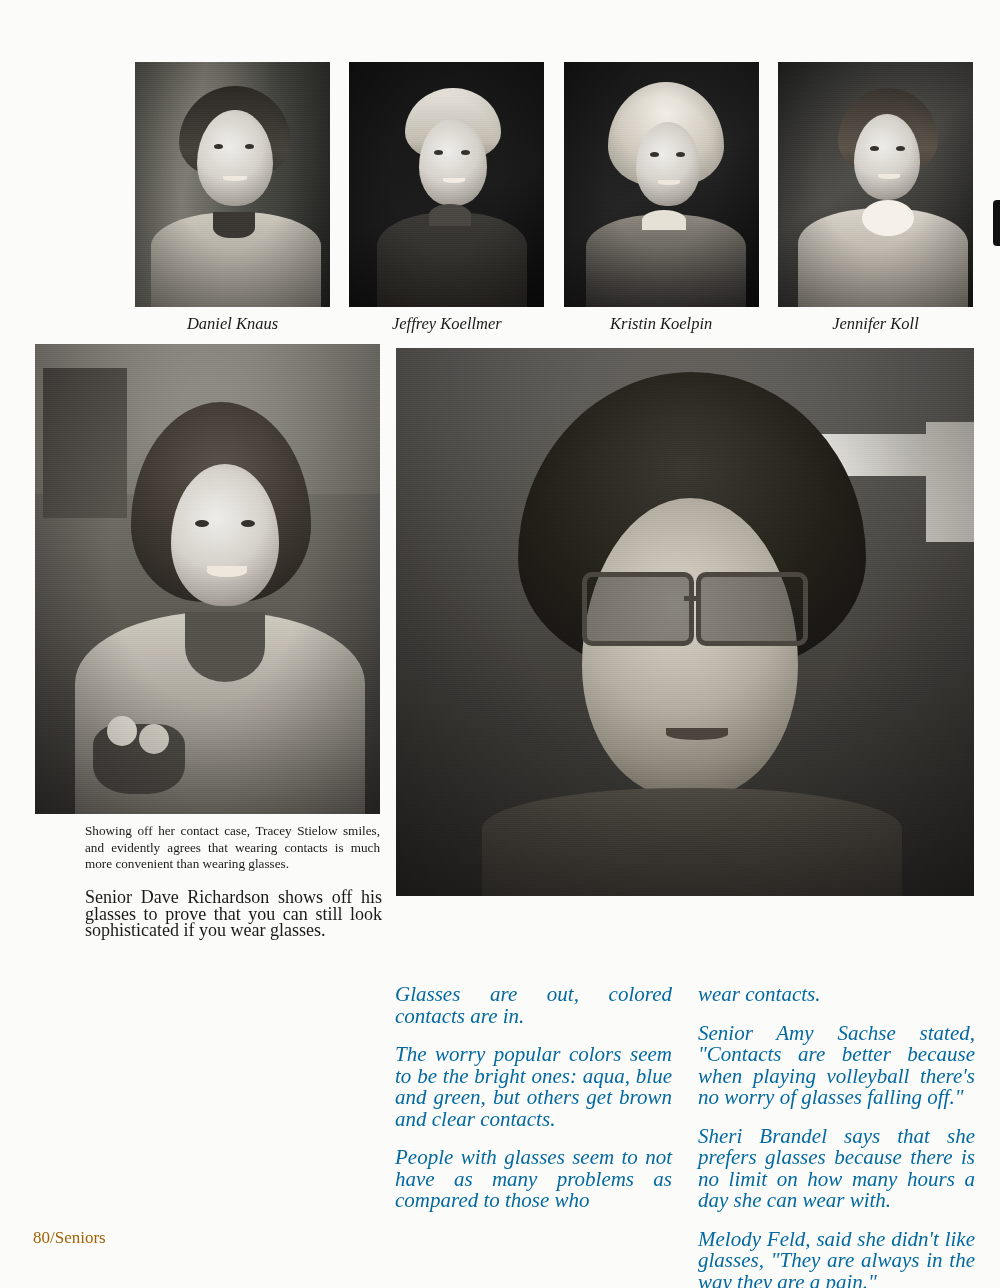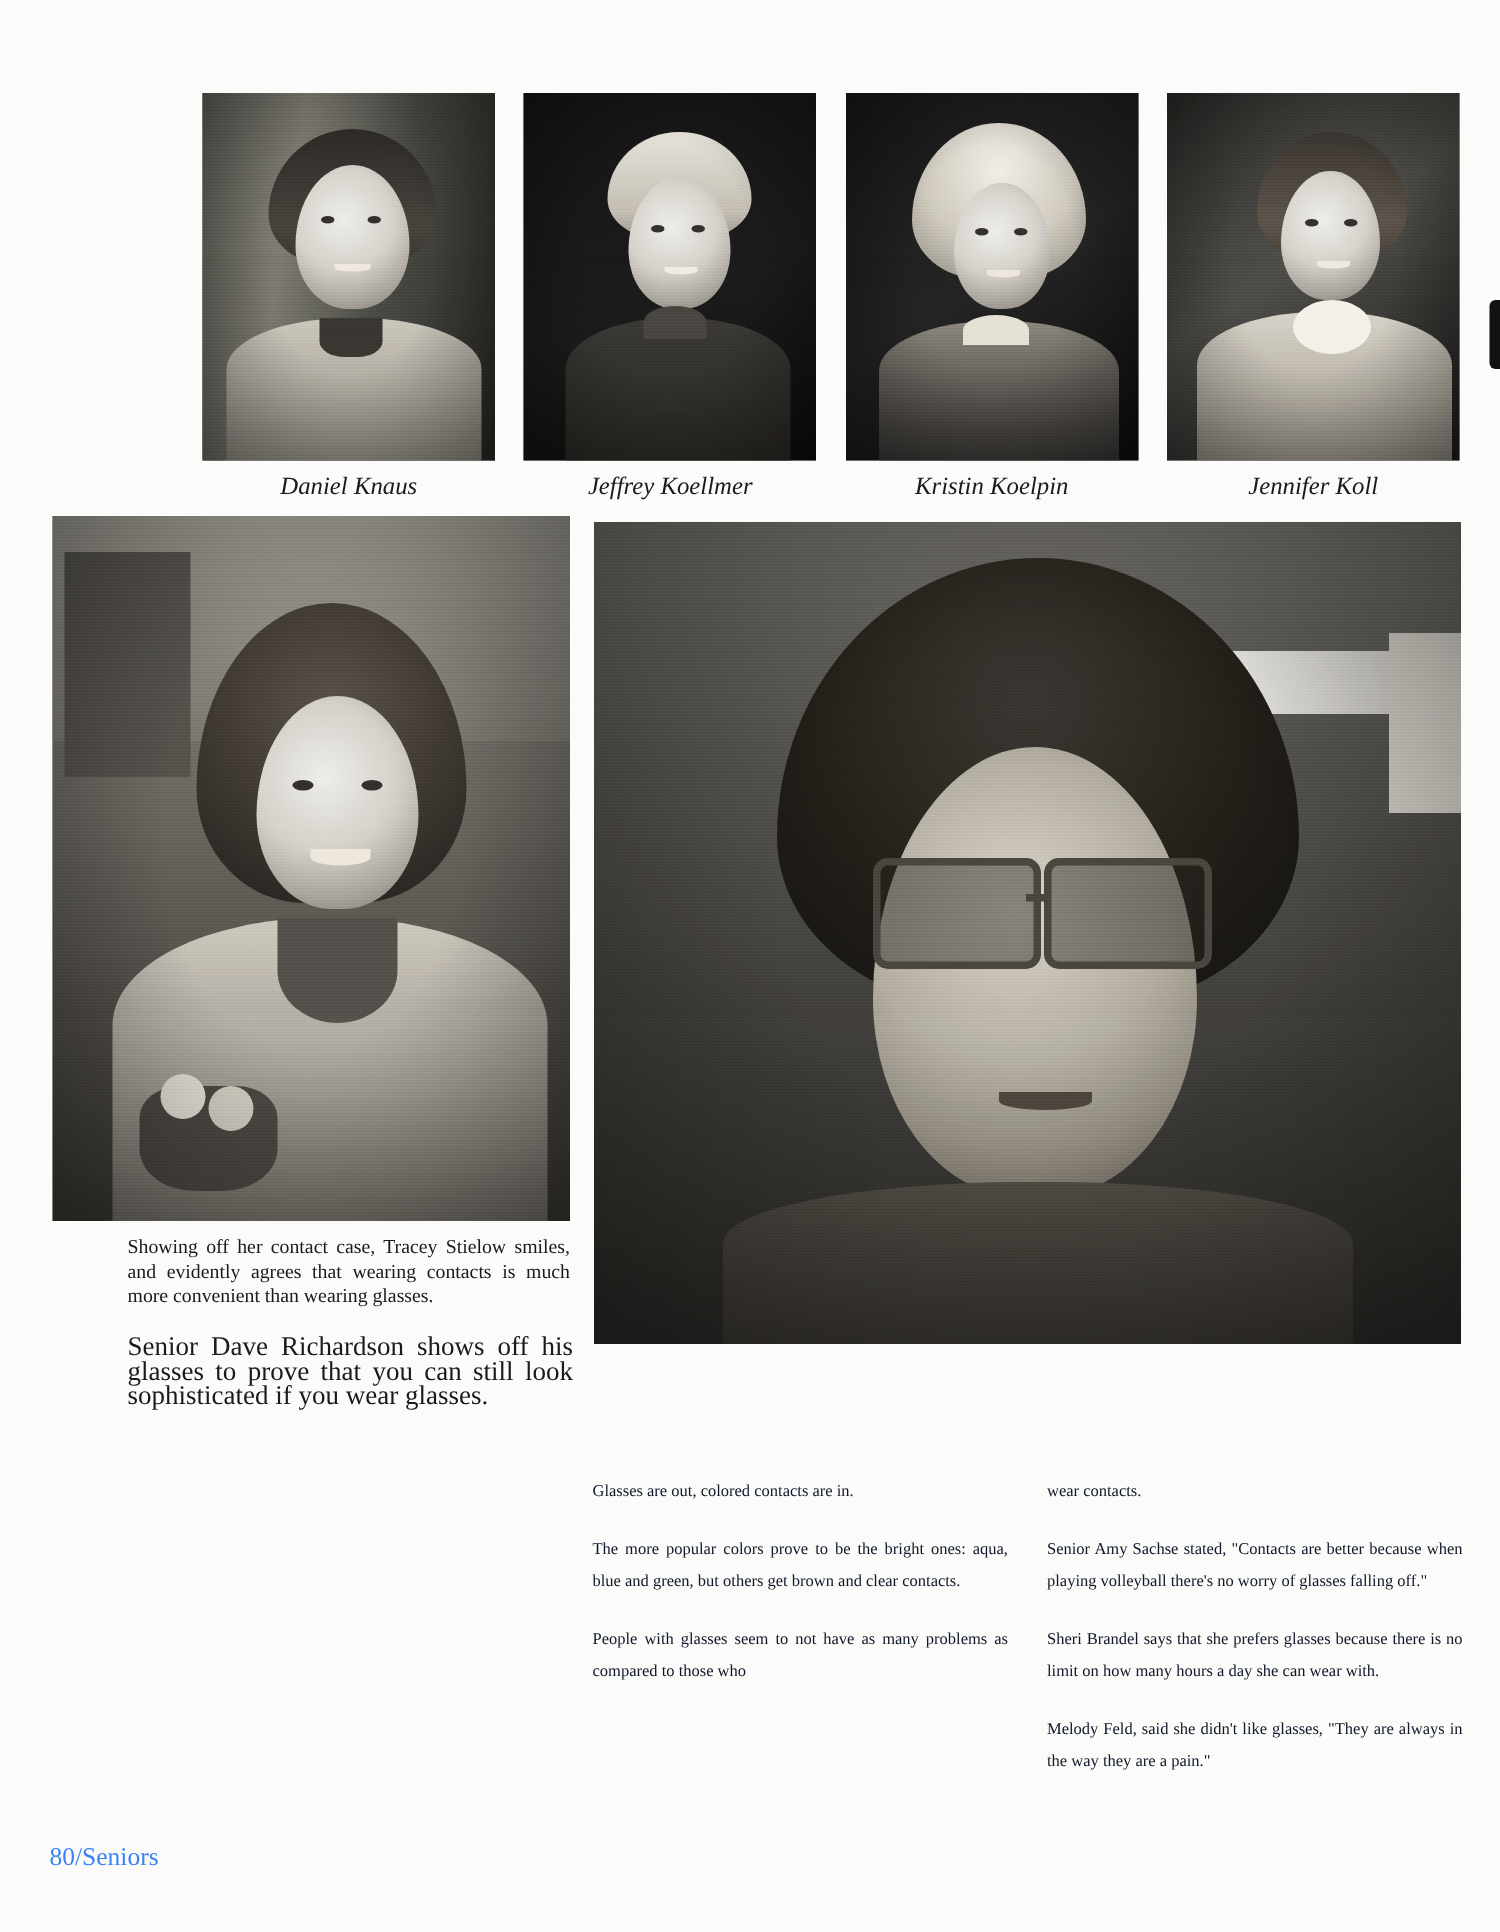--- a/index.html
+++ b/index.html
@@ -124,34 +124,35 @@
     top: 984px;
     width: 580px;
     display: flex;
     gap: 26px;
   }
   .col {
     width: 277px;
   }
   .col p {
     margin: 0 0 17px 0;
-    font-size: 11px;
+    font-size: 21px;
     line-height: 21.5px;
     text-align: justify;
-    color: #0f172a;
+    color: #0369a1;
+    font-style: italic;
   }
   .col p:last-child { margin-bottom: 0; }
 
   
   .folio {
     position: absolute;
     left: 33px;
     top: 1228px;
     font-size: 17px;
-    color: #3b82f6;
+    color: #a16207;
   }
 
   
   .edge-mark {
     position: absolute;
     right: 0;
     top: 200px;
     width: 7px;
     height: 46px;
     background: #111;
@@ -310,21 +311,21 @@
     <div class="mouth" style="left:270px;top:380px;width:62px;height:12px;background:#4a443c;"></div>
     <div class="torso" style="left:86px;top:440px;width:420px;height:120px;background:linear-gradient(180deg,#4f4b44 0%,#35322d 100%);"></div>
     <div class="vignette"></div>
     <div class="grain"></div>
   </div>
 
 
   <div class="article">
     <div class="col">
       <p>Glasses are out, colored contacts are in.</p>
-      <p>The more popular colors prove to be the bright ones: aqua, blue and green, but others get brown and clear contacts.</p>
+      <p>The worry popular colors seem to be the bright ones: aqua, blue and green, but others get brown and clear contacts.</p>
       <p>People with glasses seem to not have as many problems as compared to those who</p>
     </div>
     <div class="col">
       <p>wear contacts.</p>
       <p>Senior Amy Sachse stated, "Contacts are better because when playing volleyball there's no worry of glasses falling off."</p>
       <p>Sheri Brandel says that she prefers glasses because there is no limit on how many hours a day she can wear with.</p>
       <p>Melody Feld, said she didn't like glasses, "They are always in the way they are a pain."</p>
     </div>
   </div>
 

